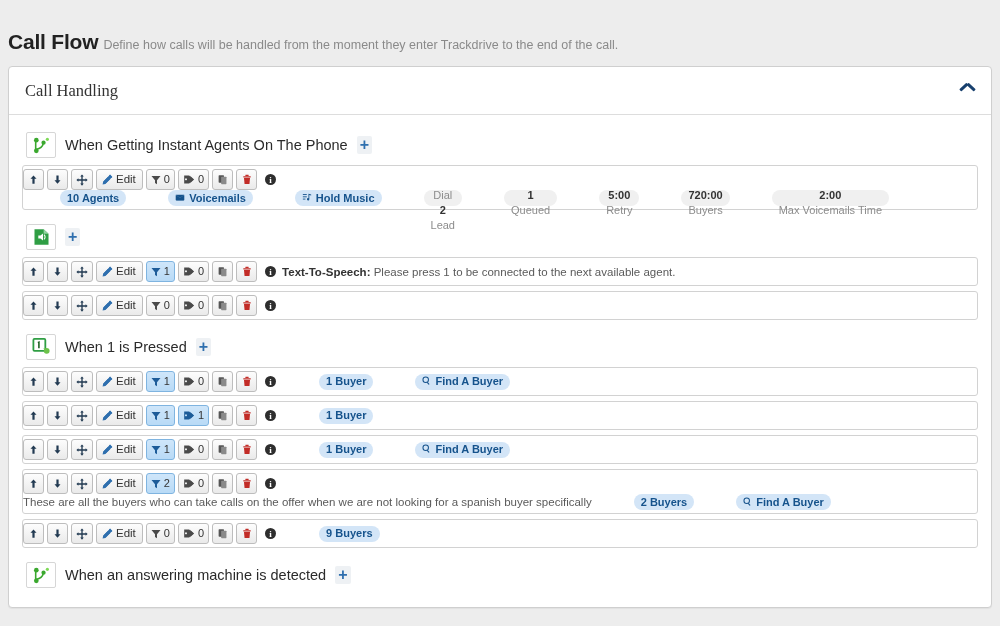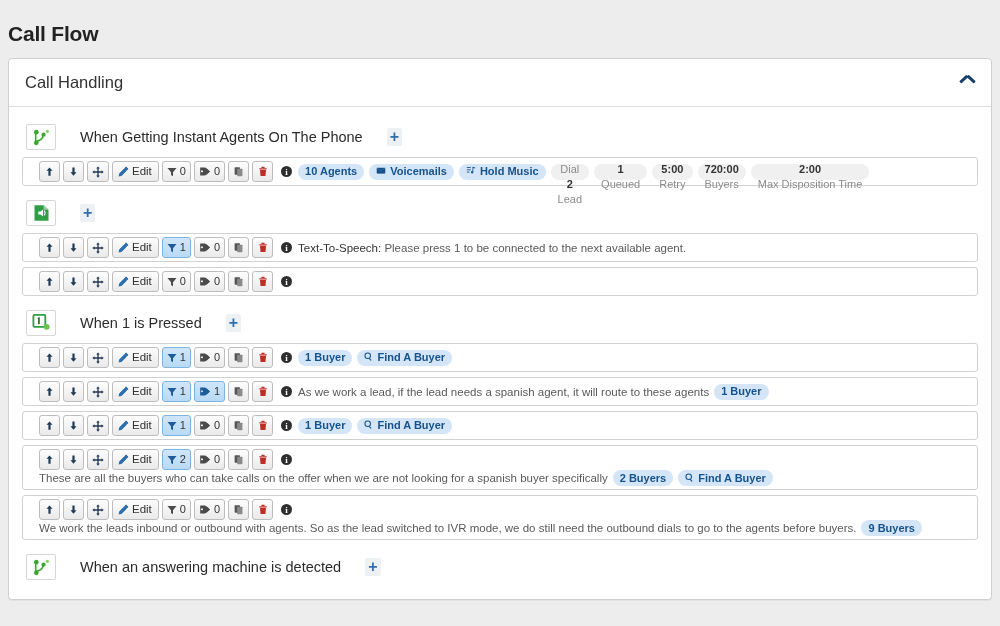--- a/index.html
+++ b/index.html
@@ -8,21 +8,21 @@
     width: 1000px; height: 626px;
     background: #ededed;
     font-family: "Liberation Sans", sans-serif;
     font-size: 13px;
     color: #333;
     overflow: hidden;
   }
 
   
   .page-head {
-    padding: 22px 0 12px 8px;
+    padding: 30px 0 12px 8px;
     display: flex;
     align-items: baseline;
     gap: 5px;
   }
   .page-title {
     font-size: 21px;
     font-weight: 700;
     color: #222;
     letter-spacing: -0.2px;
   }
@@ -39,41 +39,42 @@
     border-radius: 4px;
     box-shadow: 0 1px 1px rgba(0,0,0,.05);
   }
   .panel-head {
     height: 48px;
     padding: 0 16px;
     display: flex;
     align-items: center;
     justify-content: space-between;
     border-bottom: 1px solid #ddd;
+    font-family: Liberation Serif, serif;
   }
   .panel-head-title { font-size: 16.5px; color: #333; }
   .caret-up {
     width: 15px; height: 10px;
     position: relative;
     cursor: pointer;
   }
   .caret-up::before, .caret-up::after {
     content: ""; position: absolute; top: 3px;
     width: 10px; height: 2.6px; background: #18406e; border-radius: 1px;
   }
   .caret-up::before { left: 0; transform: rotate(-42deg); transform-origin: left center; }
   .caret-up::after  { right: 0; transform: rotate(42deg); transform-origin: right center; }
 
   .panel-body { padding: 8px 13px 12px 13px; }
 
   
   .group-head {
     display: flex;
     align-items: center;
-    gap: 24px;
+    gap: 9px;
     padding: 9px 0 7px 4px;
   }
   .gicon {
     width: 30px; height: 26px;
     border: 1px solid #d6d6d6;
     background: #fff;
     border-radius: 2px;
     display: flex; align-items: center; justify-content: center;
     flex: none;
   }
@@ -89,21 +90,21 @@
     cursor: pointer;
     user-select: none;
   }
 
   
   .row {
     border: 1px solid #d2d2d2;
     border-radius: 3px;
     background: #fff;
     margin-bottom: 5px;
-    padding: 3px 16px;
+    padding: 3px 0;
     display: flex;
     flex-wrap: wrap;
     align-items: center;
     min-height: 29px;
   }
   .toolbar { display: flex; align-items: center; gap: 3px; flex: none; }
 
   .btn {
     height: 21px;
     min-width: 21px;
@@ -147,45 +148,47 @@
   .row-content {
     display: flex;
     flex-wrap: wrap;
     align-items: center;
     gap: 5px;
     flex: 1 1 auto;
     min-width: 0;
     padding-left: 0;
   }
   .desc { font-size: 11.5px; color: #5a5a5a; }
-  .desc b { color: #333; font-weight: 400; }
+  .desc b { color: #333; font-weight: 700; }
 
   
   .badge {
     display: inline-flex;
     align-items: center;
     gap: 4px;
     height: 16px;
     padding: 0 7px;
     border-radius: 9px;
     font-size: 11px;
     font-weight: 700;
     line-height: 1;
     white-space: nowrap;
     cursor: pointer;
+    margin-left: 37px;
   }
   .badge.blue { background: #d3e5f7; color: #16538c; }
   .badge.gray { background: #f0f0f0; color: #8c8c8c; font-weight: 400; cursor: default; flex-direction: column; }
   .badge.gray b { color: #333; font-weight: 700; }
 </style>
 </head>
 <body>
 
 <div class="page-head">
   <div class="page-title">Call Flow</div>
+  <div class="page-sub">Define how calls will be handled from the moment they enter Trackdrive to the end of the call.</div>
 </div>
 
 <div class="panel">
   <div class="panel-head">
     <div class="panel-head-title">Call Handling</div>
     <div class="caret-up"></div>
   </div>
   <div class="panel-body" id="groups">
       <div class="group-head">
         <div class="gicon">
@@ -300,21 +303,21 @@
           <span class="badge gray">
             <b>5:00</b>
             <span> Retry</span>
           </span>
           <span class="badge gray">
             <b>720:00</b>
             <span> Buyers</span>
           </span>
           <span class="badge gray">
             <b>2:00</b>
-            <span> Max Disposition Time</span>
+            <span> Max Voicemails Time</span>
           </span>
         </div>
       </div>
       <div class="group-head">
         <div class="gicon">
           <svg width="17" height="18" viewBox="0 0 16 16" fill="#2f9e44">
             <path d="M1.4 0.6 H10 L14.6 5 V15.4 H1.4 Z" fill="#2f9e44"></path>
             <path d="M10 0.6 L14.6 5 H10 Z" fill="#94d3a2"></path>
             <path d="M5 6.6 H7 L9.4 4.6 V11.4 L7 9.4 H5 Z" fill="#fff"></path>
             <path d="M10.4 5.8 a3 3 0 0 1 0 4.4" stroke="#fff" stroke-width="1" fill="none"></path>
@@ -618,21 +621,20 @@
               <svg width="10" height="11" viewBox="0 0 16 16" fill="#c22c27">
                 <rect x="5.4" y="0.4" width="5.2" height="2" rx="0.5"></rect>
                 <rect x="2" y="2.6" width="12" height="2.1" rx="0.6"></rect>
                 <path d="M3.2 5.4 H12.8 L11.9 15.2 H4.1 Z"></path>
               </svg>
             </span>
           </div>
           <div class="info-dot">i</div>
         </div>
         <div class="row-content">
-          <span class="desc">As we work a lead, if the lead needs a spanish agent, it will route to these agents</span>
           <span class="badge blue">
             <span>1 Buyer</span>
           </span>
         </div>
       </div>
       <div class="row">
         <div class="toolbar">
           <div class="btn">
             <span>
               <svg width="11" height="11" viewBox="0 0 16 16" fill="#223a52">
@@ -856,21 +858,20 @@
               <svg width="10" height="11" viewBox="0 0 16 16" fill="#c22c27">
                 <rect x="5.4" y="0.4" width="5.2" height="2" rx="0.5"></rect>
                 <rect x="2" y="2.6" width="12" height="2.1" rx="0.6"></rect>
                 <path d="M3.2 5.4 H12.8 L11.9 15.2 H4.1 Z"></path>
               </svg>
             </span>
           </div>
           <div class="info-dot">i</div>
         </div>
         <div class="row-content">
-          <span class="desc">We work the leads inbound or outbound with agents. So as the lead switched to IVR mode, we do still need the outbound dials to go to the agents before buyers.</span>
           <span class="badge blue">
             <span>9 Buyers</span>
           </span>
         </div>
       </div>
       <div class="group-head">
         <div class="gicon">
           <svg width="20" height="17" viewBox="0 0 16 16" fill="#3aa82e">
             <circle cx="3.6" cy="3" r="2.2"></circle>
             <circle cx="3.6" cy="13" r="2.2"></circle>

